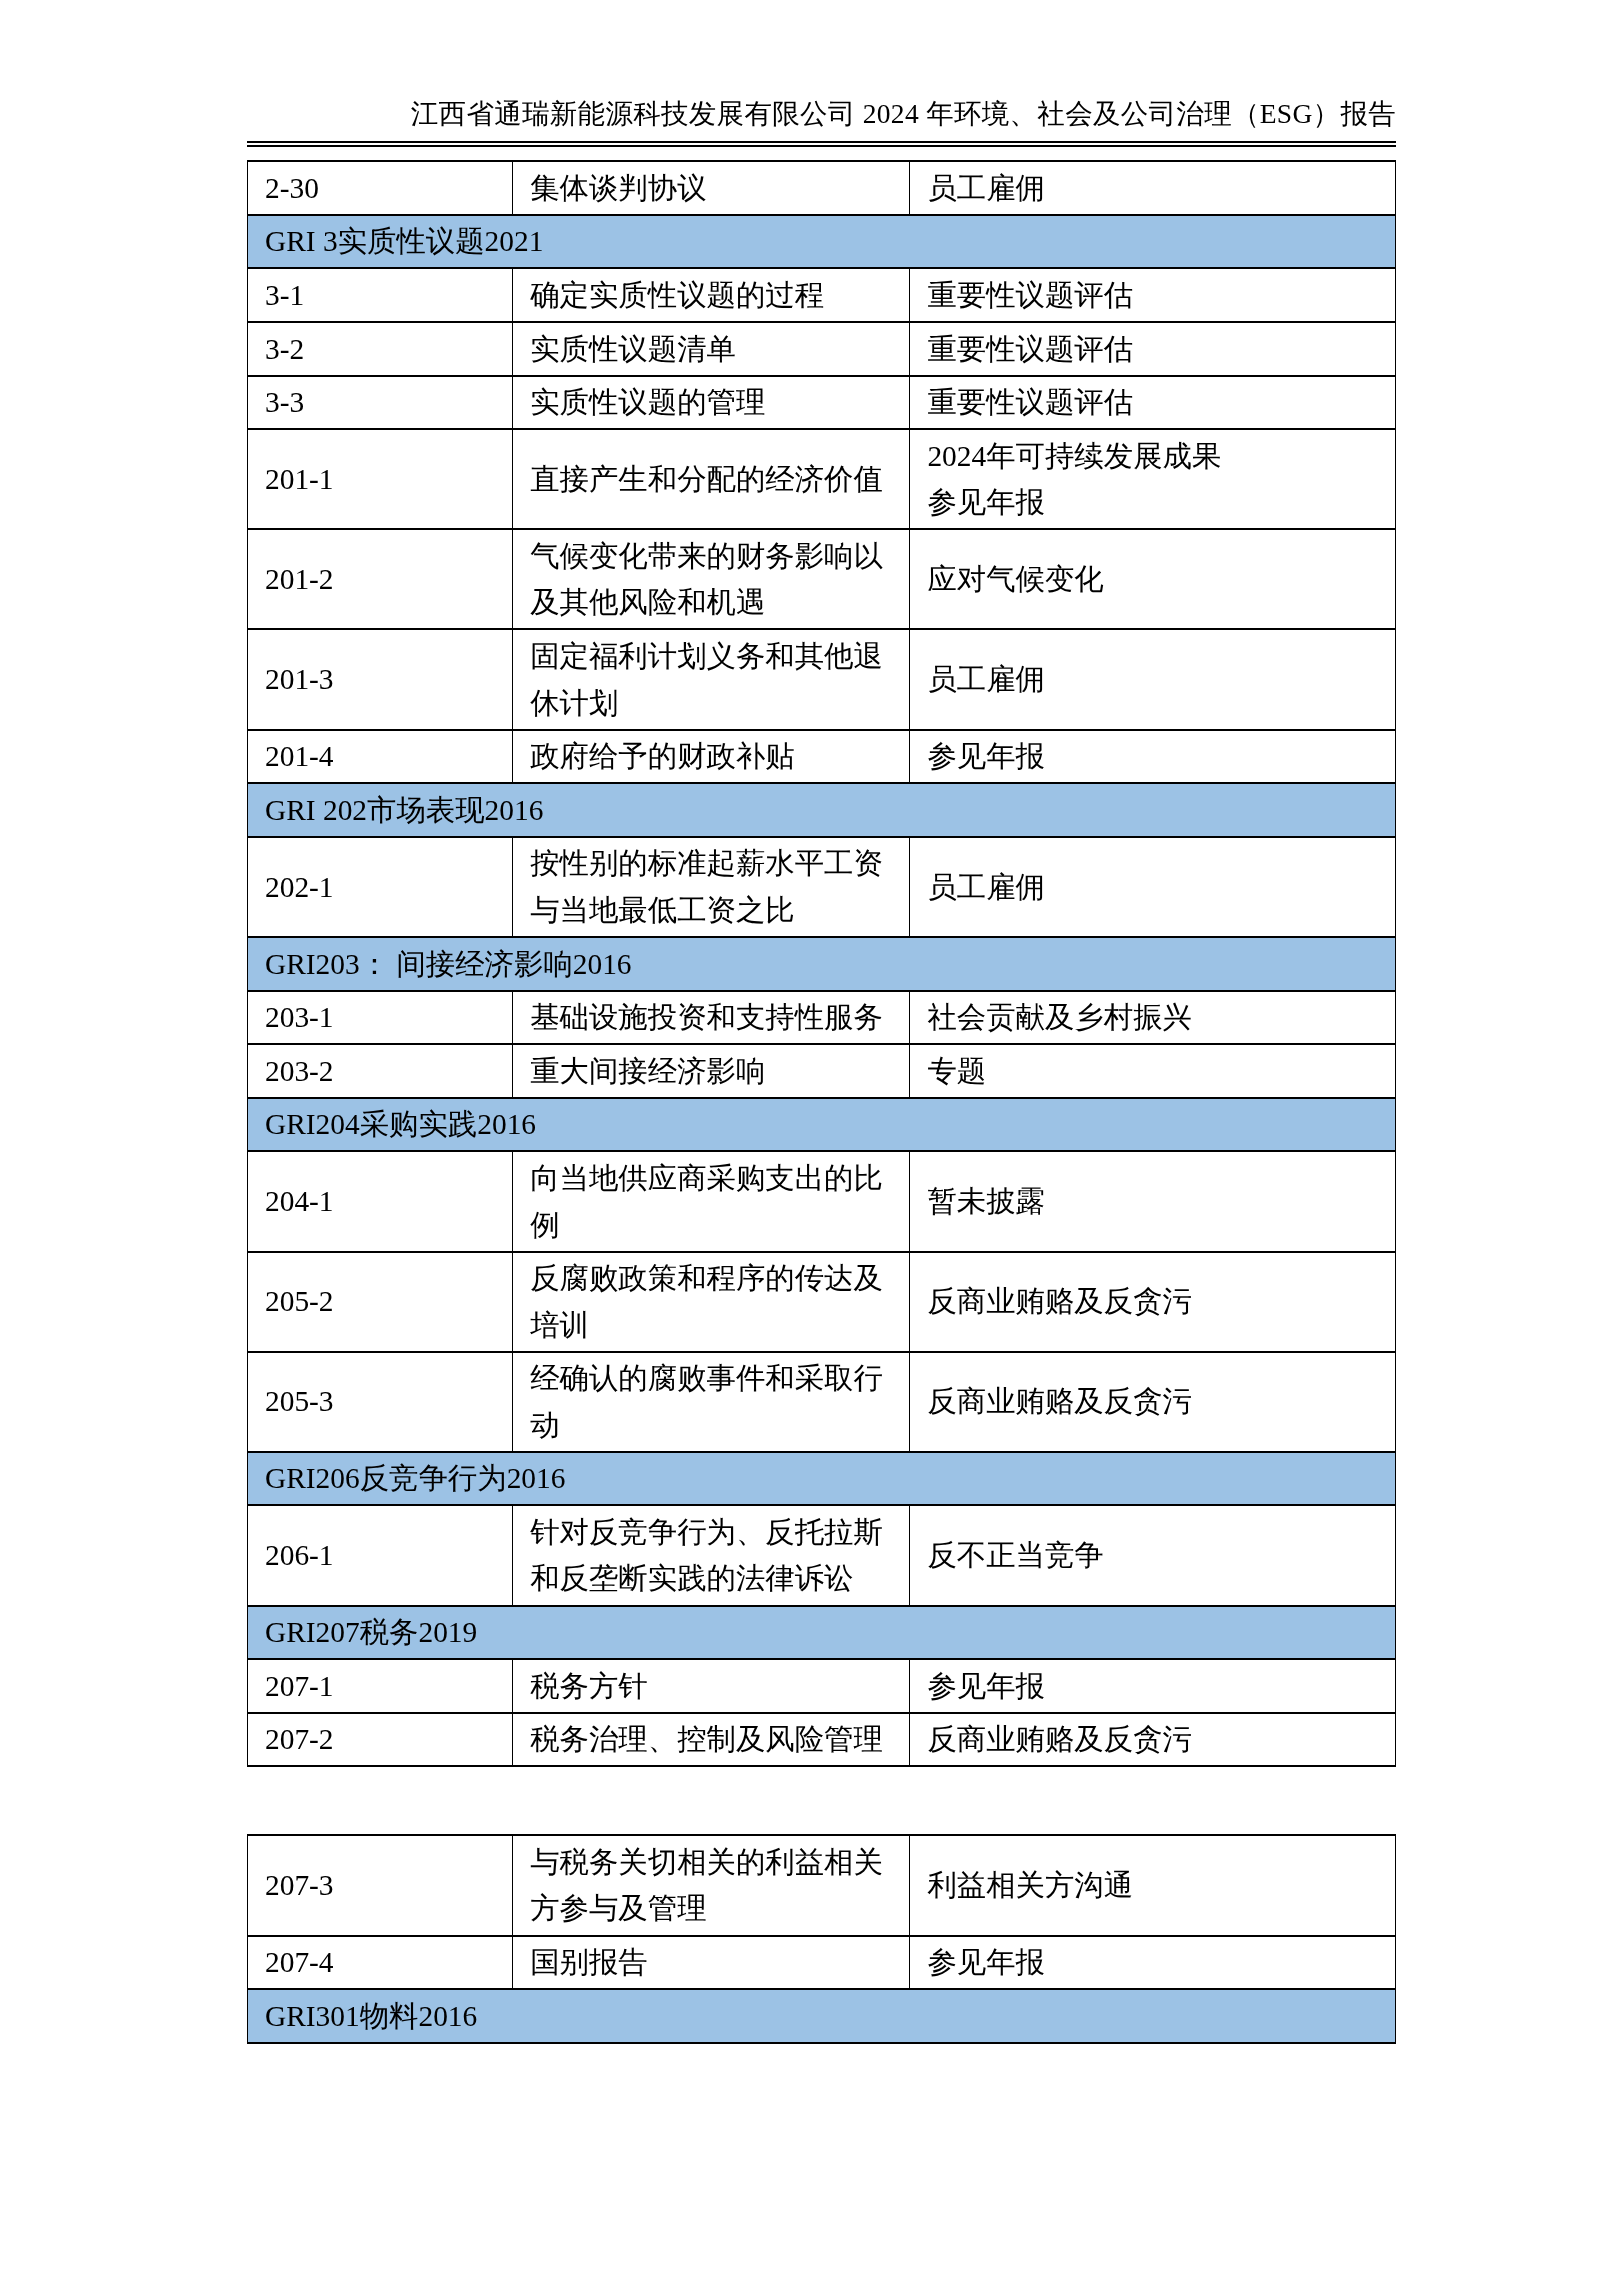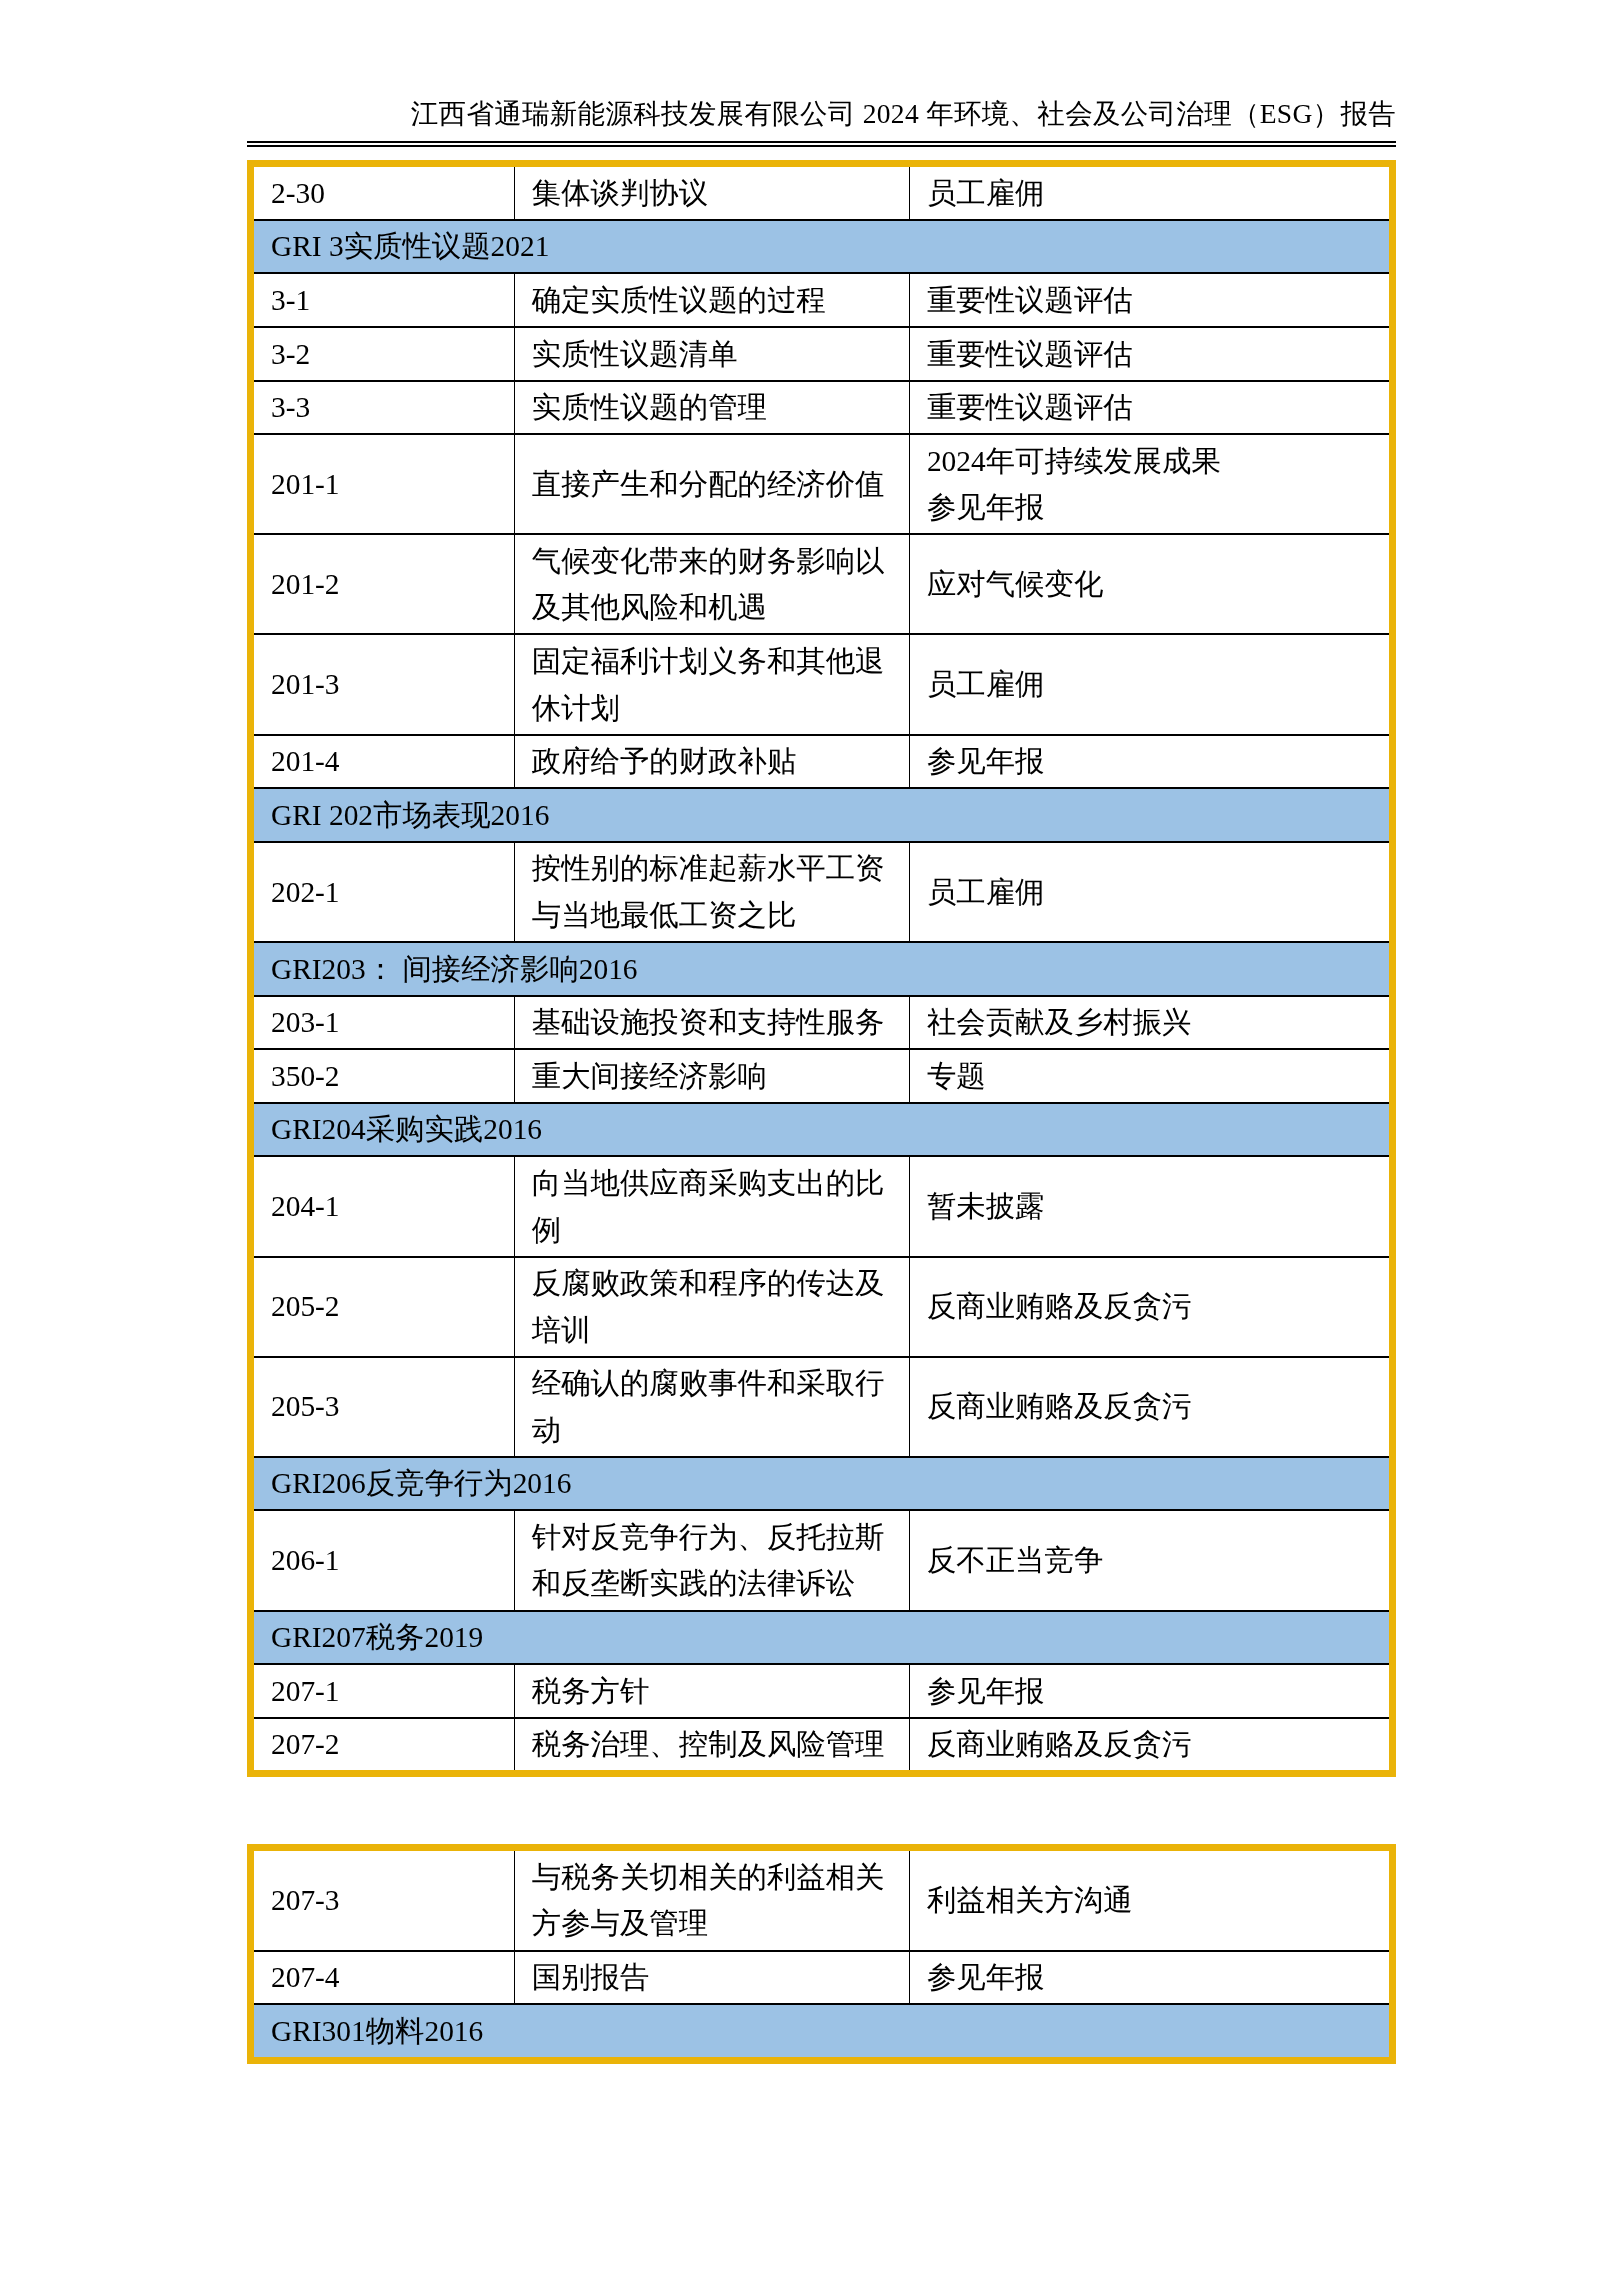--- a/index.html
+++ b/index.html
@@ -27,21 +27,21 @@
   .header-rule {
     margin-top: 9.2px;
     height: 6.5px;
     border-top: 2.6px solid #000;
     border-bottom: 2px solid #000;
   }
   .gri-table {
     border-collapse: collapse;
     table-layout: fixed;
     width: 100%;
-    border: 7px solid #eab308;
+    border: 1px solid #eab308;
     margin-top: 13px;
   }
   .gri-table col.c1 { width: 23.1%; }
   .gri-table col.c2 { width: 34.6%; }
   .gri-table col.c3 { width: 42.3%; }
   .gri-table td {
     border: 1.3px solid #000;
     border-top-width: 2px;
     border-bottom-width: 2px;
     font-size: 29.4px;
@@ -131,21 +131,21 @@
         </tr>
         <tr class="section">
           <td colspan="3">GRI203： 间接经济影响2016</td>
         </tr>
         <tr>
           <td>203-1</td>
           <td>基础设施投资和支持性服务</td>
           <td>社会贡献及乡村振兴</td>
         </tr>
         <tr>
-          <td>350-2</td>
+          <td>203-2</td>
           <td>重大间接经济影响</td>
           <td>专题</td>
         </tr>
         <tr class="section">
           <td colspan="3">GRI204采购实践2016</td>
         </tr>
         <tr>
           <td>204-1</td>
           <td>向当地供应商采购支出的比例</td>
           <td>暂未披露</td>

